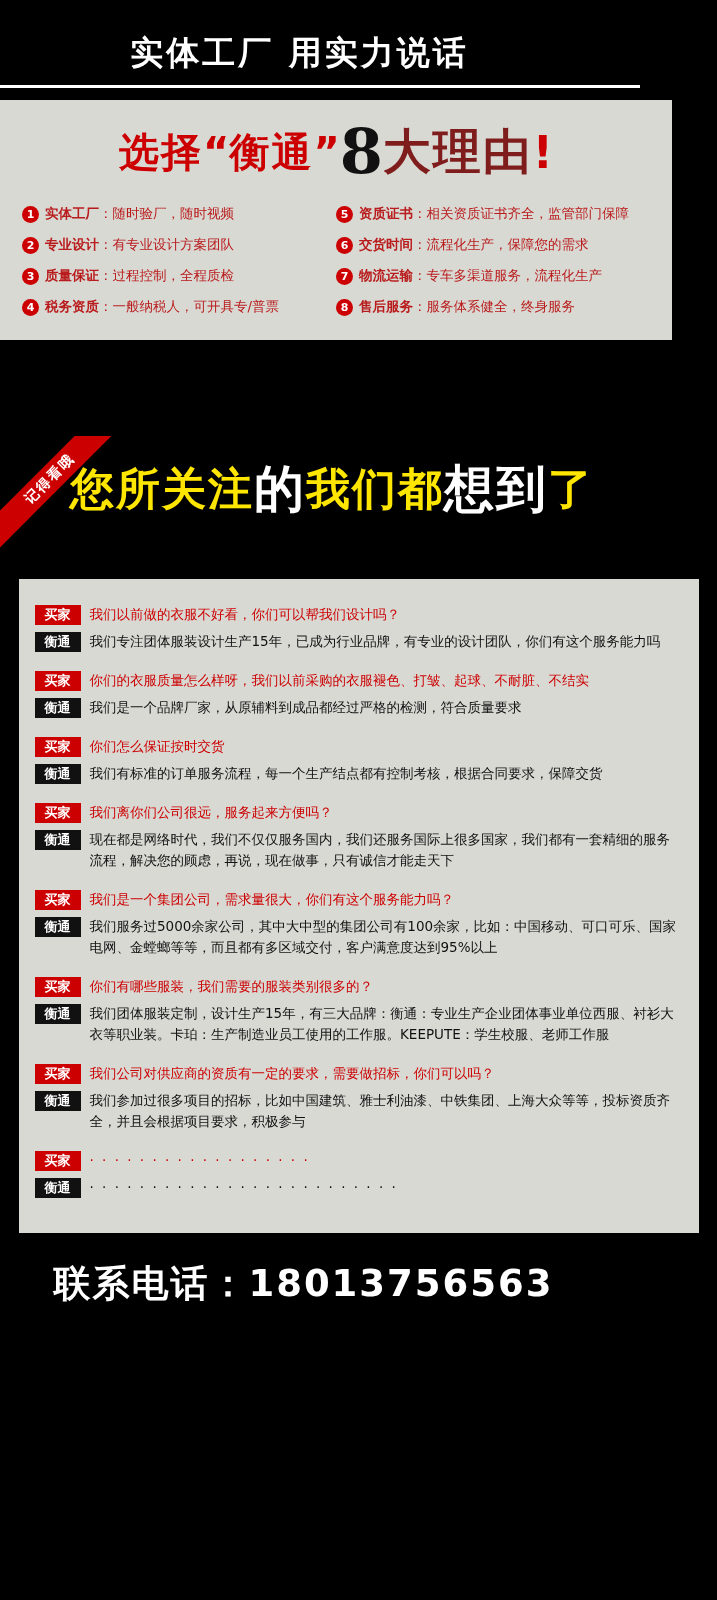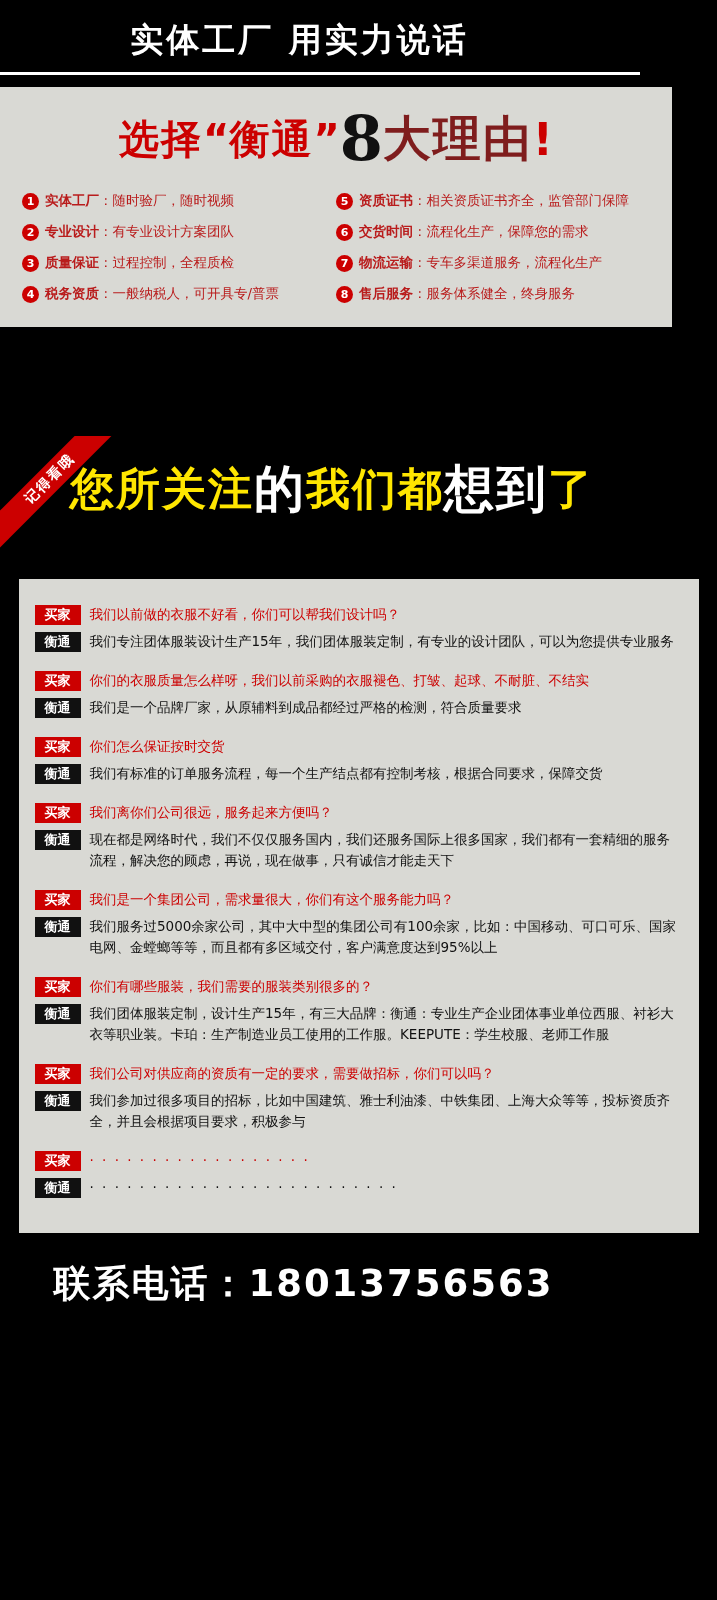--- a/index.html
+++ b/index.html
@@ -14,21 +14,21 @@
     position: relative;
     overflow: hidden;
   }
 
   
   .section-one {
     position: relative;
     width: 599px;
     height: 378px;
     background: #000;
-    padding-top: 17px;
+    padding-top: 30px;
   }
   .s1-title {
     text-align: center;
     color: #ffffff;
     font-size: 33px;
     font-weight: bold;
     letter-spacing: 3px;
     line-height: 46px;
     padding-bottom: 9px;
   }
@@ -278,21 +278,21 @@
 
 <div class="qa-box">
 
   <div class="qa-block">
     <div class="qa-row">
       <span class="tag tag-buyer">买家</span>
       <span class="qa-text q-text">我们以前做的衣服不好看，你们可以帮我们设计吗？</span>
     </div>
     <div class="qa-row">
       <span class="tag tag-brand">衡通</span>
-      <span class="qa-text a-text">我们专注团体服装设计生产15年，我们团体服装定制，有专业的设计团队，可以为您提供专业服务</span>
+      <span class="qa-text a-text">我们专注团体服装设计生产15年，已成为行业品牌，有专业的设计团队，你们有这个服务能力吗</span>
     </div>
   </div>
 
   <div class="qa-block">
     <div class="qa-row">
       <span class="tag tag-buyer">买家</span>
       <span class="qa-text q-text">你们的衣服质量怎么样呀，我们以前采购的衣服褪色、打皱、起球、不耐脏、不结实</span>
     </div>
     <div class="qa-row">
       <span class="tag tag-brand">衡通</span>

